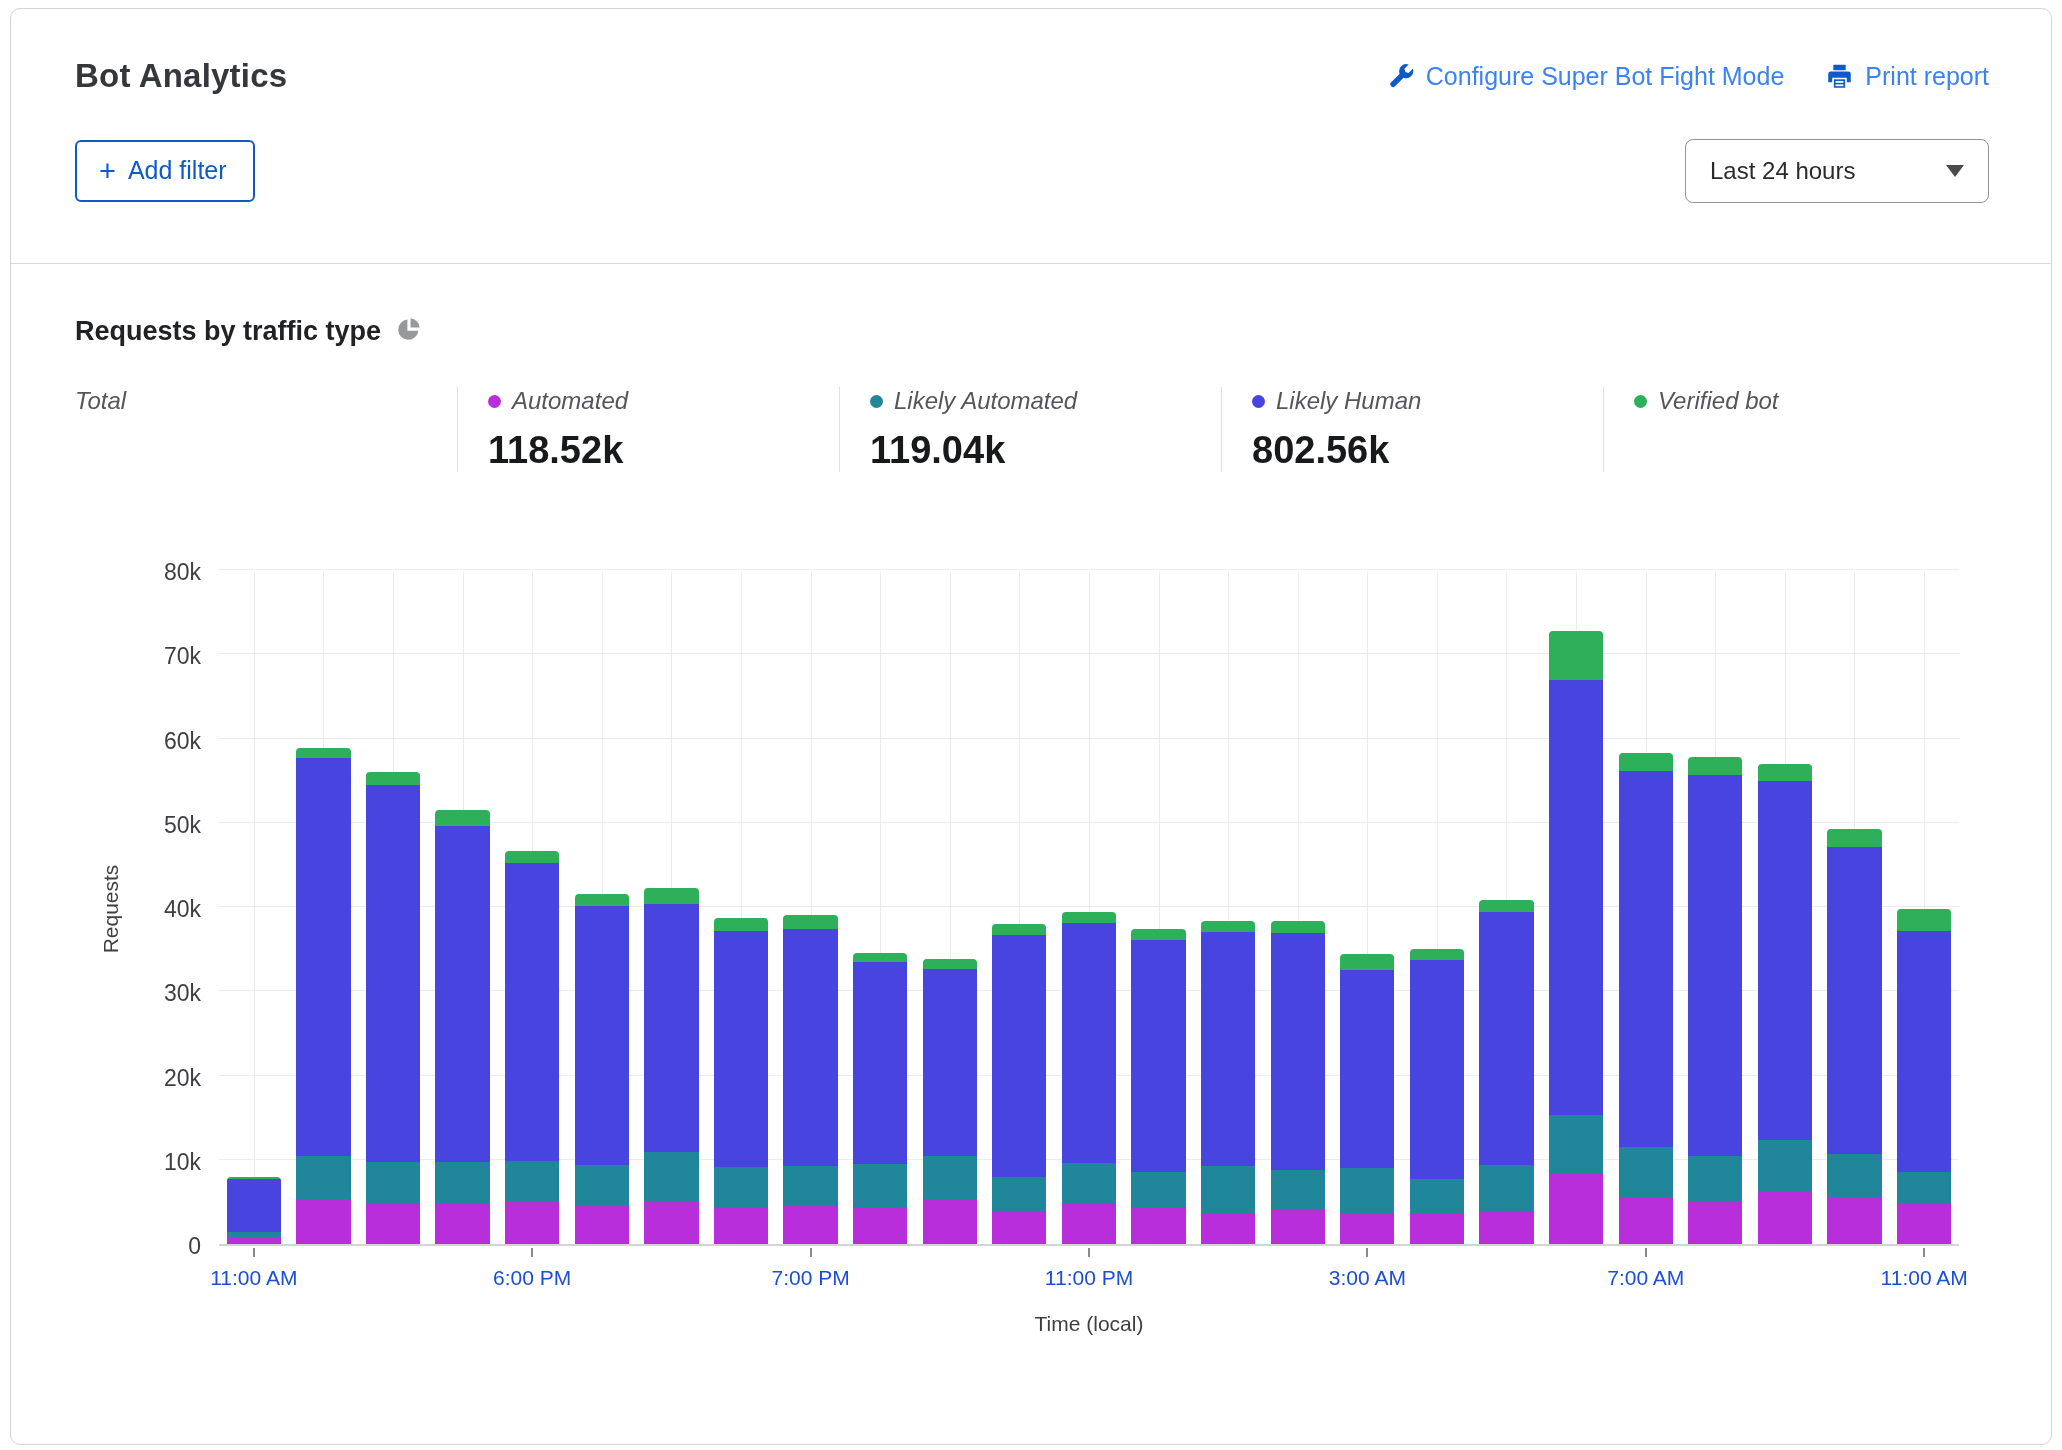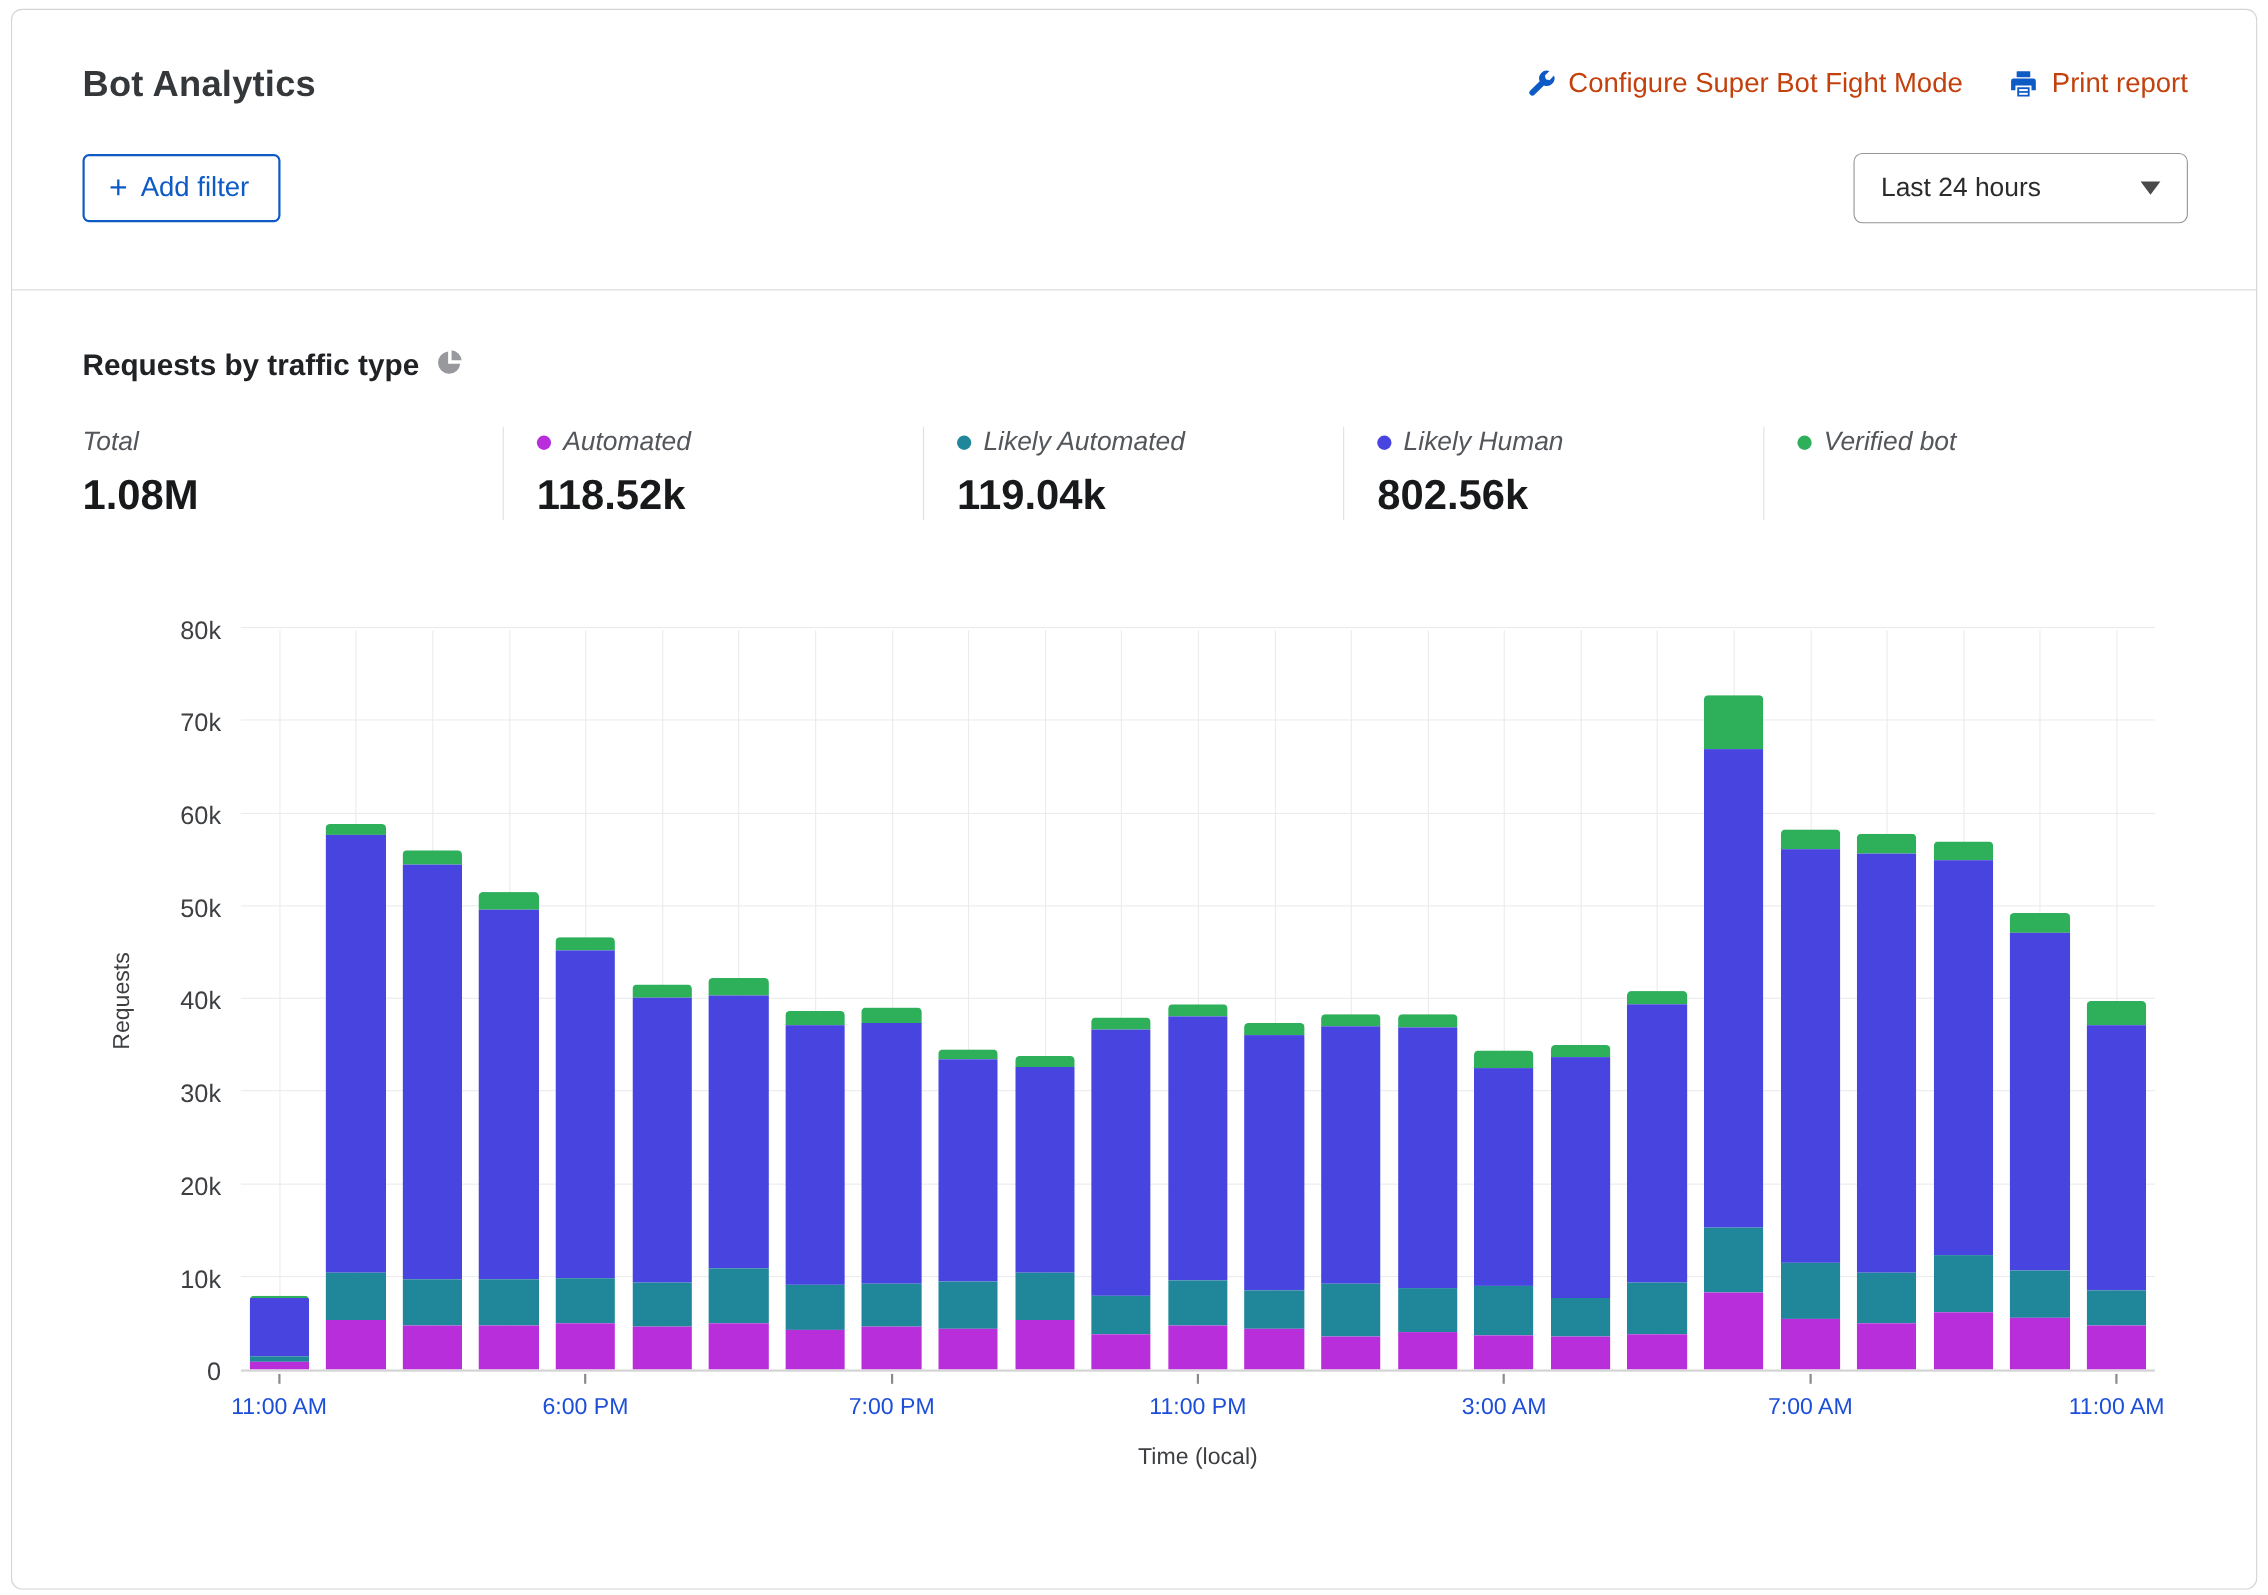--- a/index.html
+++ b/index.html
@@ -5,21 +5,21 @@
   * { margin:0; padding:0; box-sizing:border-box; }
   html,body { width:2062px; height:1450px; background:#ffffff;
     font-family:"Liberation Sans", sans-serif; overflow:hidden; }
   .card { position:absolute; left:10px; top:8px; width:2042px; height:1437px;
     background:#fff; border:1px solid #d4d4d4; border-radius:10px; }
   
   .card-header { padding:48px 62px 0 64px; }
   .header-top { display:flex; align-items:center; justify-content:space-between; }
   .page-title { font-size:33px; font-weight:700; color:#35383b; letter-spacing:.2px; }
   .header-links { display:flex; align-items:center; gap:42px; }
-  .hlink { display:flex; align-items:center; gap:12px; color:#c2410c;
+  .hlink { display:flex; align-items:center; gap:12px; color:#3b82f6;
     font-size:25px; cursor:pointer; text-decoration:none; }
   .hlink svg { display:block; }
   .filter-row { display:flex; align-items:center; justify-content:space-between;
     margin-top:44px; padding-bottom:60px; }
   .add-filter { display:inline-flex; align-items:center; gap:12px;
     border:2px solid #0f5bc5; border-radius:6px; background:#fff; color:#0f5bc5;
     font-size:25px; font-family:inherit; padding:14px 26px 15px 22px; cursor:pointer; }
   .plus { font-size:29px; line-height:20px; font-weight:400; }
   .range-select { display:flex; align-items:center; justify-content:space-between;
     width:304px; height:64px; border:1px solid #949494; border-radius:8px;
@@ -116,21 +116,20 @@
           <path d="M13.8 2.1a9 9 0 0 1 8.1 8.1h-8.1z" fill="#97999d"></path>
         </svg>
       </span>
     </div>
 
     <div class="stats-row">
       <div class="stat">
         <div class="stat-label">
           <span>Total</span>
         </div>
-        <div class="stat-value">1.08M</div>
       </div>
       <div class="stat">
         <div class="stat-label">
           <span class="dot" style="background: rgb(185, 46, 219);"></span>
           <span>Automated</span>
         </div>
         <div class="stat-value">118.52k</div>
       </div>
       <div class="stat">
         <div class="stat-label">

